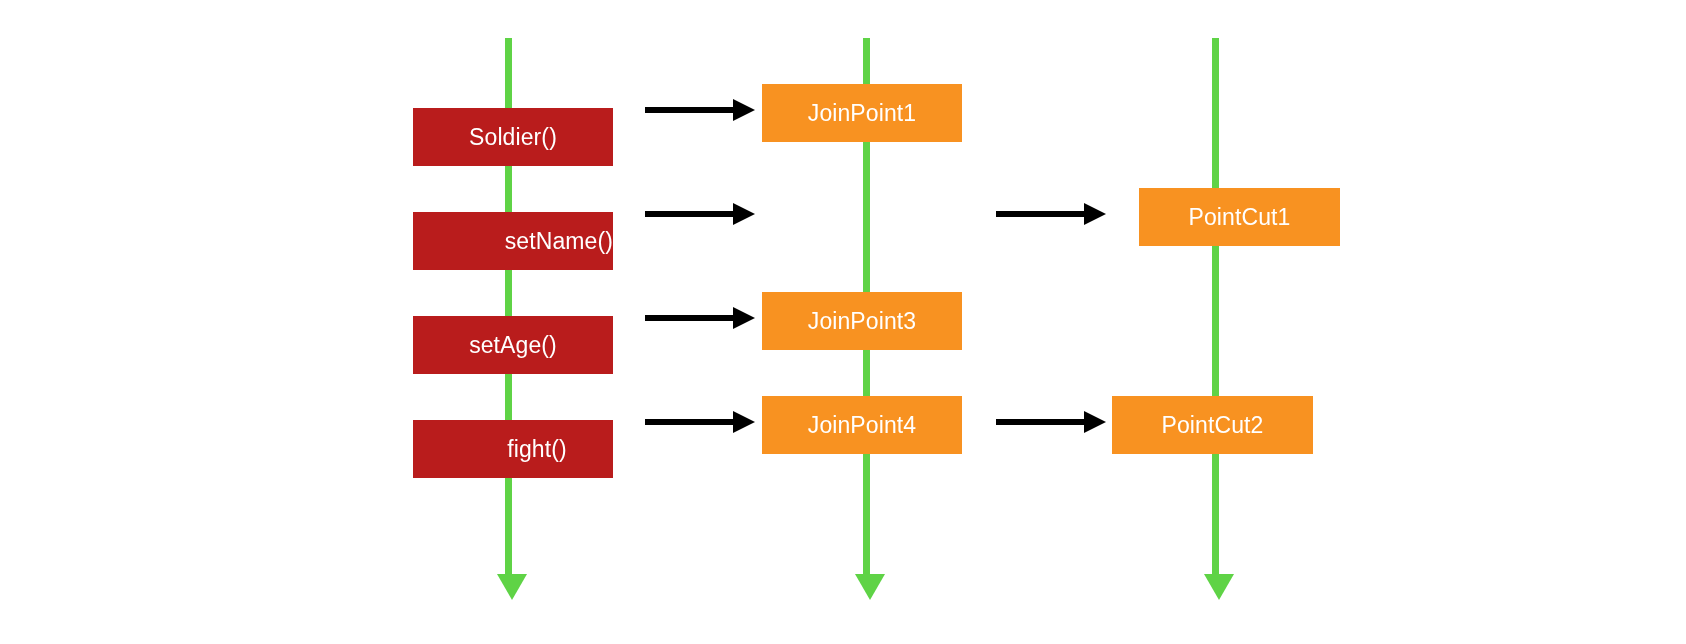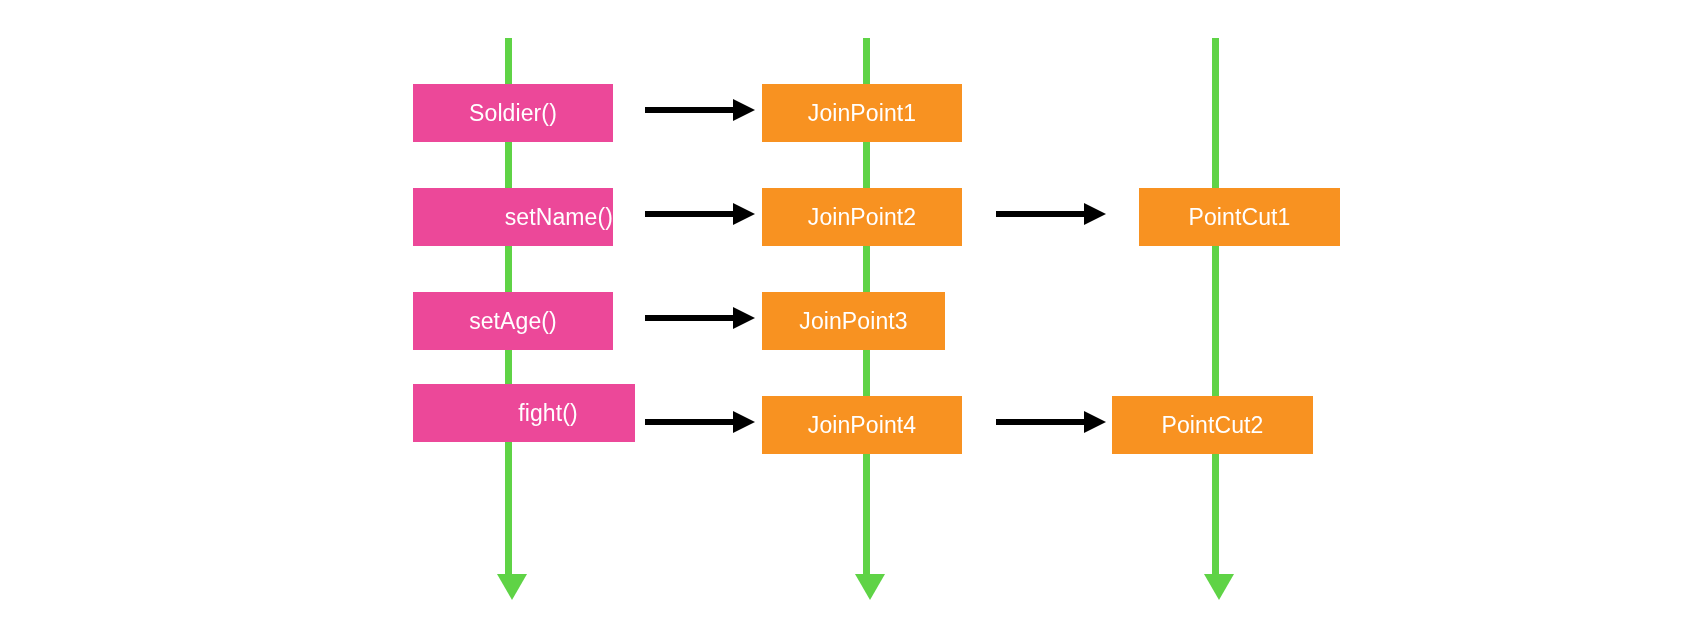--- a/index.html
+++ b/index.html
@@ -79,21 +79,21 @@
     display: flex;
     align-items: center;
     justify-content: center;
     color: #ffffff;
     font-size: 23px;
     letter-spacing: 0.1px;
     line-height: 1;
     box-sizing: border-box;
     user-select: none;
   }
-  .node.blue   { background: #ec4899; }
+  .node.blue   { background: #b91c1c; margin-top: 24px; }
   .node.orange { background: #F89221; }
 </style>
 </head>
 <body>
 
 <div id="canvas">
 
   <div class="lifeline-layer">
     <div class="lifeline" style="left:505px; top:38px; height:536px;"></div>
     <div class="lifeline-head" style="left:497px; top:574px;"></div>
@@ -136,31 +136,28 @@
 
     <div class="node blue" style="left:413px; top:84px; width:200px; height:58px;">
       <span>Soldier()</span>
     </div>
     <div class="node blue" style="left:413px; top:188px; width:200px; height:58px;justify-content:flex-end;">
       <span>setName()</span>
     </div>
     <div class="node blue" style="left:413px; top:292px; width:200px; height:58px;justify-content:center;">
       <span>setAge()</span>
     </div>
-    <div class="node blue" style="left:413px; top:384px; width:222px; height:58px;padding-left:48px;">
+    <div class="node blue" style="left:413px; top:396px; width:200px; height:58px;padding-left:48px;">
       <span>fight()</span>
     </div>
 
     <div class="node orange" style="left:762px; top:84px; width:200px; height:58px;">
       <span>JoinPoint1</span>
     </div>
-    <div class="node orange" style="left:762px; top:188px; width:200px; height:58px;">
-      <span>JoinPoint2</span>
-    </div>
-    <div class="node orange" style="left:762px; top:292px; width:183px; height:58px;">
+    <div class="node orange" style="left:762px; top:292px; width:200px; height:58px;">
       <span>JoinPoint3</span>
     </div>
     <div class="node orange" style="left:762px; top:396px; width:200px; height:58px;">
       <span>JoinPoint4</span>
     </div>
 
     <div class="node orange" style="left:1112px; top:188px; width:201px; height:58px;margin-left:27px;">
       <span>PointCut1</span>
     </div>
     <div class="node orange" style="left:1112px; top:396px; width:201px; height:58px;">

